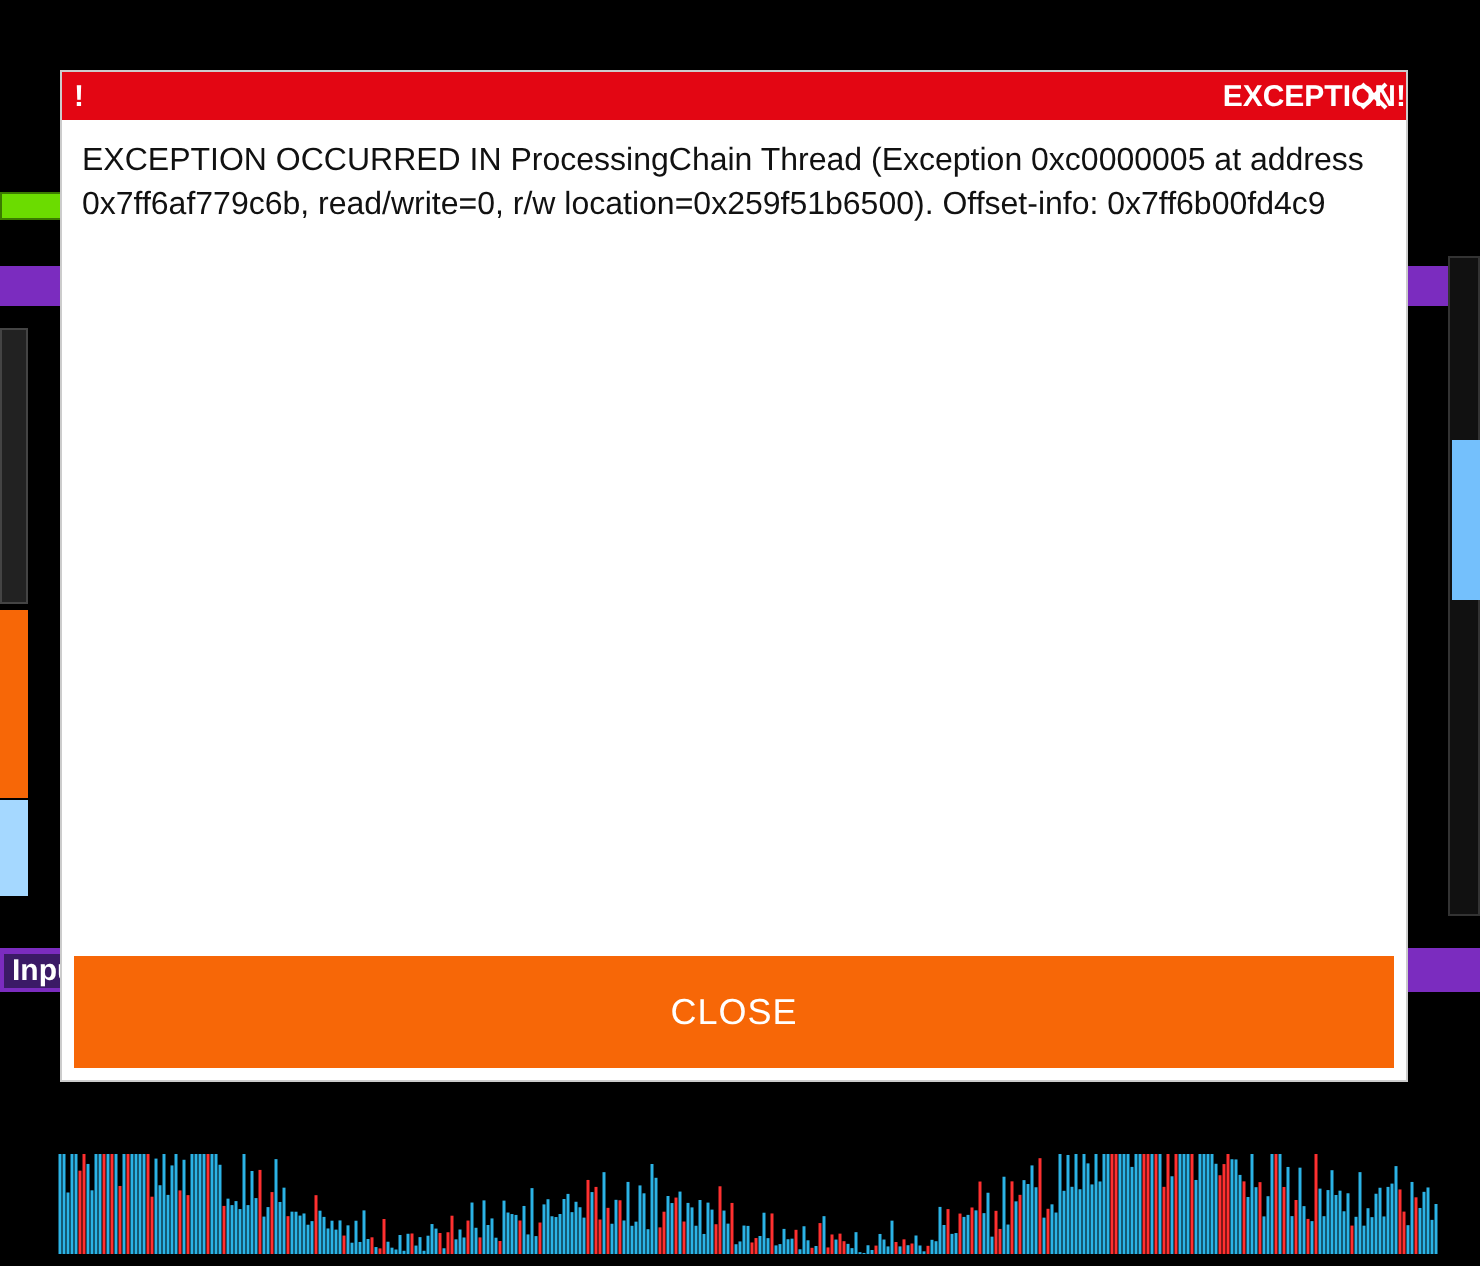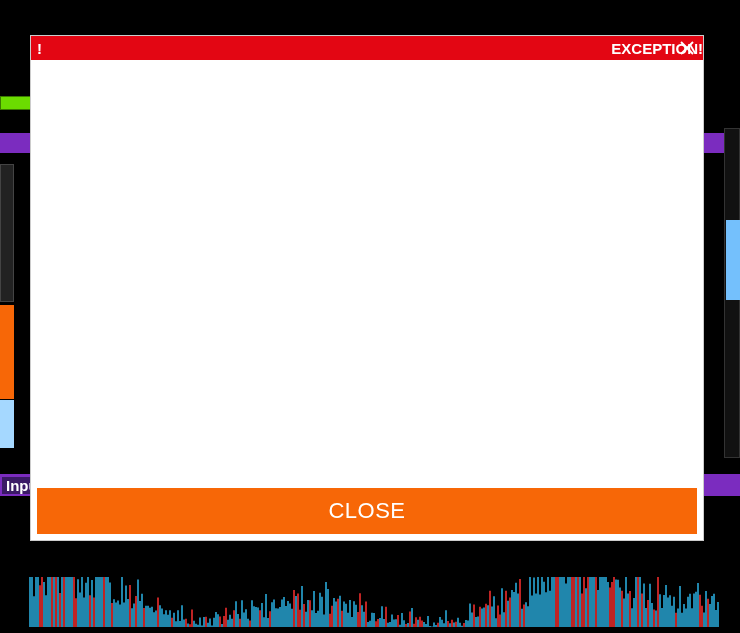--- a/index.html
+++ b/index.html
@@ -163,25 +163,25 @@
     word-wrap: break-word;
   }
   .dialog-body p {
     margin-bottom: 12px;
   }
   .dialog-footer {
     padding: 6px;
   }
   .close-btn {
     width: 100%;
-    height: 46px;
+    height: 56px;
     background: #f76707;
     border: none;
     color: #fff;
-    font-size: 22px;
+    font-size: 18px;
     letter-spacing: 0.5px;
     cursor: pointer;
   }
 </style>
 </head>
 <body>
 
 <div class="bg-green-box"></div>
 <div class="bg-purple-bar"></div>
 <div class="bg-dark-panel"></div>
@@ -548,17 +548,18 @@
     <span class="bang">!</span>
     <span class="title">EXCEPTION!</span>
     <div class="dialog-close">
       <svg viewBox="0 0 14 14">
           <line x1="1" y1="1" x2="13" y2="13"></line>
           <line x1="13" y1="1" x2="1" y2="13"></line>
         </svg>
     </div>
   </div>
   <div class="dialog-body">
+    <p>EXCEPTION OCCURRED IN ProcessingChain Thread (Exception 0xc0000005 at address 0x7ff6af779c6b, read/write=0, r/w location=0x259f51b6500). Offset-info: 0x7ff6b00fd4c9</p>
   </div>
   <div class="dialog-footer">
     <button class="close-btn">CLOSE</button>
   </div>
 </div>
 
 </body></html>

